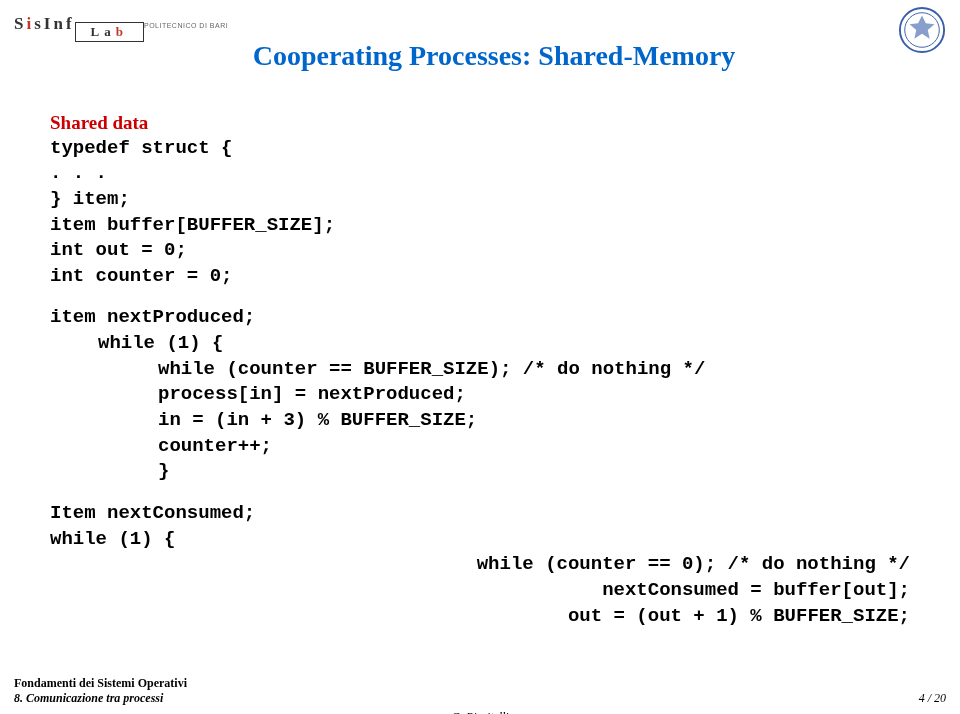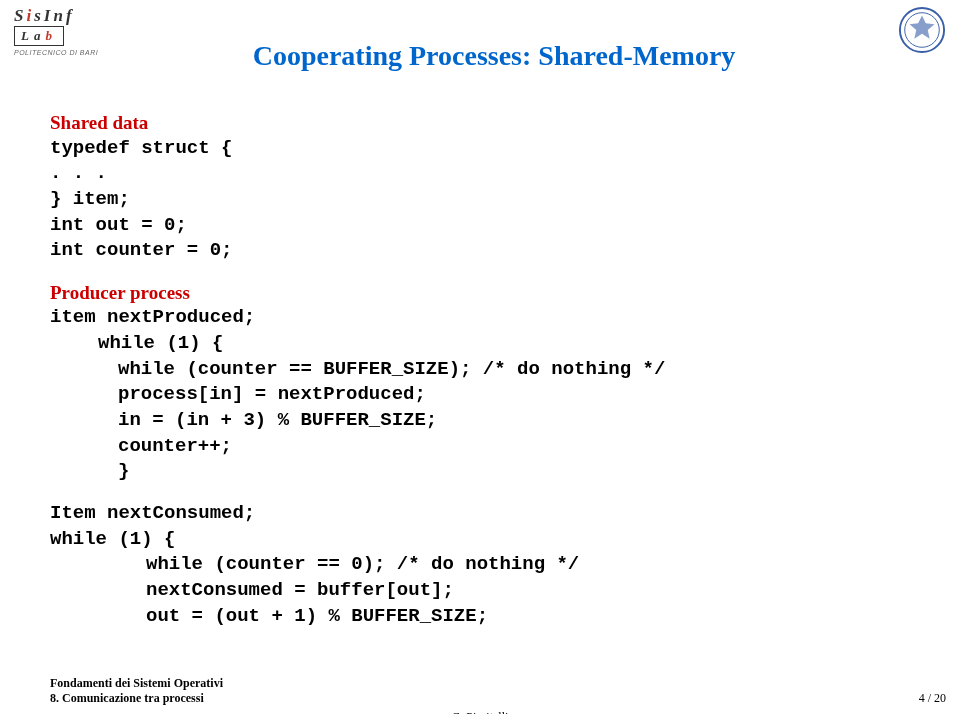--- a/index.html
+++ b/index.html
@@ -11,38 +11,37 @@
       position: relative;
       overflow: hidden;
     }
     .logo-left {
       position: absolute;
       top: 6px;
       left: 14px;
     }
     .logo-sisinflab {
       display: flex;
-      flex-direction: column;
-      align-items: flex-start;
-      font-style: italic;
+      flex-direction: row;
+      align-items: center;
     }
     .sisinflab-text {
       font-family: Georgia, serif;
       font-size: 17px;
       letter-spacing: 3px;
       color: #333;
       font-weight: bold;
     }
     .sisinflab-text .i-char { color: #c0392b; }
     .lab-box {
       display: inline-block;
       background: #fff;
       border: 1px solid #333;
-      padding: 1px 6px;
-      margin-top: 0;
+      padding: 1px 15px;
+      margin-top: 16px;
       font-family: Georgia, serif;
       font-size: 13px;
       letter-spacing: 5px;
       color: #333;
       font-weight: bold;
     }
     .lab-box .b-char { color: #c0392b; }
     .logo-subtitle {
       font-family: Arial, sans-serif;
       font-size: 7px;
@@ -87,39 +86,41 @@
     .mono {
       font-family: "Courier New", monospace;
       font-weight: bold;
       color: #000;
     }
     .indented {
       margin-left: 48px;
     }
     .indented2 {
       margin-left: 96px;
+      text-align: right;
     }
     .indented3 {
-      margin-left: 68px;
+      margin-left: 108px;
     }
     .footer {
       position: absolute;
       bottom: 8px;
       left: 14px;
       right: 14px;
       font-family: "Times New Roman", serif;
       font-size: 12px;
       color: #000;
     }
     .footer-line {
       display: flex;
       justify-content: space-between;
       align-items: baseline;
+      font-style: italic;
     }
-    .footer-left { font-weight: bold; margin-left: 36px; }
+    .footer-left { font-weight: bold; }
     .footer-center { position: absolute; left: 50%; transform: translateX(-50%); margin-top: 19px; }
     .footer-right { }
     .spacer { height: 16px; }
   </style>
 </head>
 <body>
 
 <div class="logo-left">
   <div class="logo-sisinflab">
     <div class="sisinflab-text">S<span class="i-char">i</span>sInf</div>
@@ -137,26 +138,26 @@
 </div>
 
 <div class="title">Cooperating Processes: Shared-Memory</div>
 
 <div class="body-content">
 
   <div class="section-heading">Shared data</div>
   <div class="mono">typedef struct {</div>
   <div class="mono">. . .</div>
   <div class="mono">} item;</div>
+  <div class="mono">item buffer[BUFFER_SIZE];</div>
   <div class="mono">int out = 0;</div>
   <div class="mono">int counter = 0;</div>
 
   <div class="spacer"></div>
 
-  <div class="section-heading">Producer process</div>
   <div class="mono">item nextProduced;</div>
   <div class="mono indented">while (1) {</div>
   <div class="mono indented3">while (counter == BUFFER_SIZE); /* do nothing */</div>
   <div class="mono indented3">process[in] = nextProduced;</div>
   <div class="mono indented3">in = (in + 3) % BUFFER_SIZE;</div>
   <div class="mono indented3">counter++;</div>
   <div class="mono indented3">}</div>
 
   <div class="spacer"></div>
 

